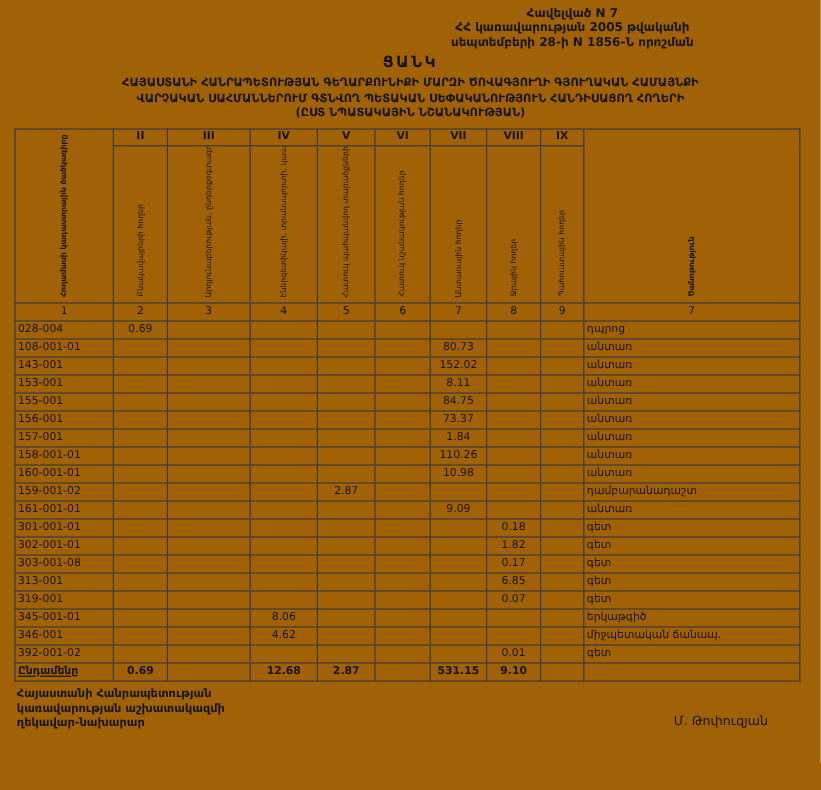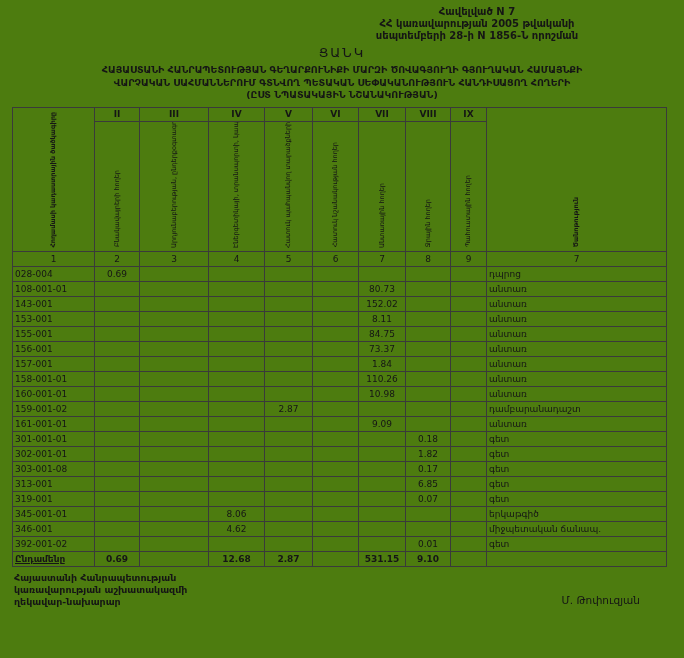--- a/index.html
+++ b/index.html
@@ -5,37 +5,37 @@
   html, body {
     margin: 0;
     padding: 0;
     background: #e8e8e4;
     font-family: "DejaVu Sans", sans-serif;
     color: #151515;
   }
   .page {
     width: 684px;
     height: 658px;
-    background: #4d7c0f;
+    background: #a16207;
     box-sizing: border-box;
     padding: 6px 12px 4px 12px;
     overflow: hidden;
   }
   .appendix {
     width: 270px;
     margin-left: 330px;
     text-align: center;
     font-size: 10px;
     font-weight: bold;
     line-height: 12px;
   }
   .doc-title {
     text-align: center;
     font-size: 13px;
-    font-weight: normal;
+    font-weight: bold;
     letter-spacing: 2px;
     margin-top: 3px;
     line-height: 16px;
   }
   .doc-subtitle {
     text-align: center;
     font-size: 9.5px;
     font-weight: bold;
     line-height: 12.5px;
     margin-top: 3px;

